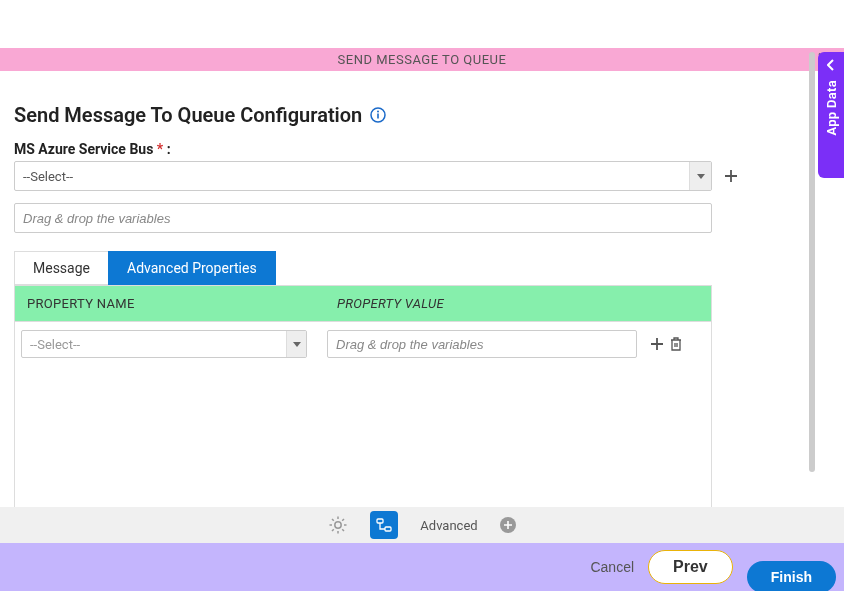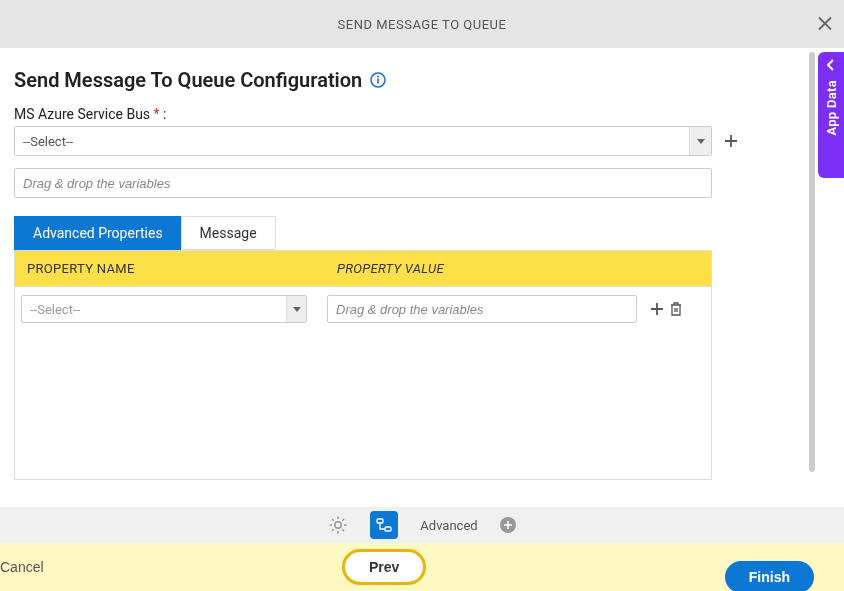--- a/index.html
+++ b/index.html
@@ -11,29 +11,30 @@
       font-family: -apple-system, BlinkMacSystemFont, "Segoe UI", Roboto, Arial, sans-serif;
       font-size: 14px;
       color: #333;
       background: #fff;
       width: 844px;
       height: 591px;
       overflow: hidden;
       position: relative;
     }
     .header-bar {
-      background: #e5e5e5;
-      height: 48px;
+      background: #f9a8d4;
+      height: 23px;
       display: flex;
       align-items: center;
       justify-content: center;
       position: relative;
       color: #555;
       font-size: 13px;
       letter-spacing: 0.5px;
+      margin-top: 48px;
     }
     .header-bar .close-btn {
       position: absolute;
       right: 12px;
       top: 50%;
       transform: translateY(-50%);
       cursor: pointer;
       color: #666;
       font-size: 18px;
     }
@@ -41,31 +42,32 @@
       padding: 20px 14px 0 14px;
     }
     .page-title {
       font-size: 20px;
       font-weight: 600;
       color: #222;
       display: flex;
       align-items: center;
       gap: 8px;
       margin-bottom: 14px;
+      margin-top: 12px;
     }
     .info-icon {
       color: #1b6ac9;
       display: inline-flex;
     }
     .form-group {
       margin-bottom: 12px;
     }
     .form-label {
       font-size: 14px;
-      font-weight: 400;
+      font-weight: 700;
       color: #222;
       margin-bottom: 4px;
       display: block;
     }
     .required {
       color: #d32f2f;
     }
     .select-row {
       display: flex;
       align-items: center;
@@ -148,21 +150,21 @@
     }
     .props-table {
       border: 1px solid #ddd;
       margin-top: 0;
       width: 698px;
       min-height: 230px;
     }
     .props-header {
       display: flex;
       border-bottom: 1px solid #ddd;
-      background: #fde047;
+      background: #86efac;
     }
     .props-header-cell {
       padding: 10px 12px;
       font-size: 13px;
       font-weight: 400;
       color: #333;
       letter-spacing: 0.3px;
     }
     .col-name {
       width: 310px;
@@ -277,40 +279,40 @@
       cursor: pointer;
     }
     .footer {
       position: absolute;
       bottom: 0;
       left: 0;
       right: 0;
       height: 48px;
       display: flex;
       align-items: center;
-      justify-content: space-between;
+      justify-content: flex-end;
       gap: 14px;
-      padding-right: 30px;
-      background: #fef9c3;
+      padding-right: 8px;
+      background: #c4b5fd;
     }
     .btn-cancel {
       color: #555;
       cursor: pointer;
       font-size: 14px;
       background: none;
       border: none;
     }
     .btn-prev {
-      border: 3px solid #eab308;
+      border: 1px solid #eab308;
       background: #fff;
       color: #333;
       padding: 7px 24px;
       border-radius: 18px;
       cursor: pointer;
-      font-size: 14px;
+      font-size: 16px;
       font-weight: 600;
     }
     .btn-finish {
       border: none;
       background: #0d78d3;
       color: #fff;
       padding: 8px 24px;
       border-radius: 18px;
       cursor: pointer;
       font-size: 14px;
@@ -406,22 +408,22 @@
           </svg>
       </span>
     </div>
   </div>
 
   <div class="form-group">
     <input class="text-input" type="text" placeholder="Drag &amp; drop the variables" style="">
   </div>
 
   <div class="tabs">
+    <div class="tab">Message</div>
     <div class="tab active">Advanced Properties</div>
-    <div class="tab">Message</div>
   </div>
 
   <div class="props-table">
     <div class="props-header">
       <div class="props-header-cell col-name">PROPERTY NAME</div>
       <div class="props-header-cell col-value">PROPERTY VALUE</div>
     </div>
     <div class="props-row">
       <div class="props-select-wrap">
         <div class="props-select">

